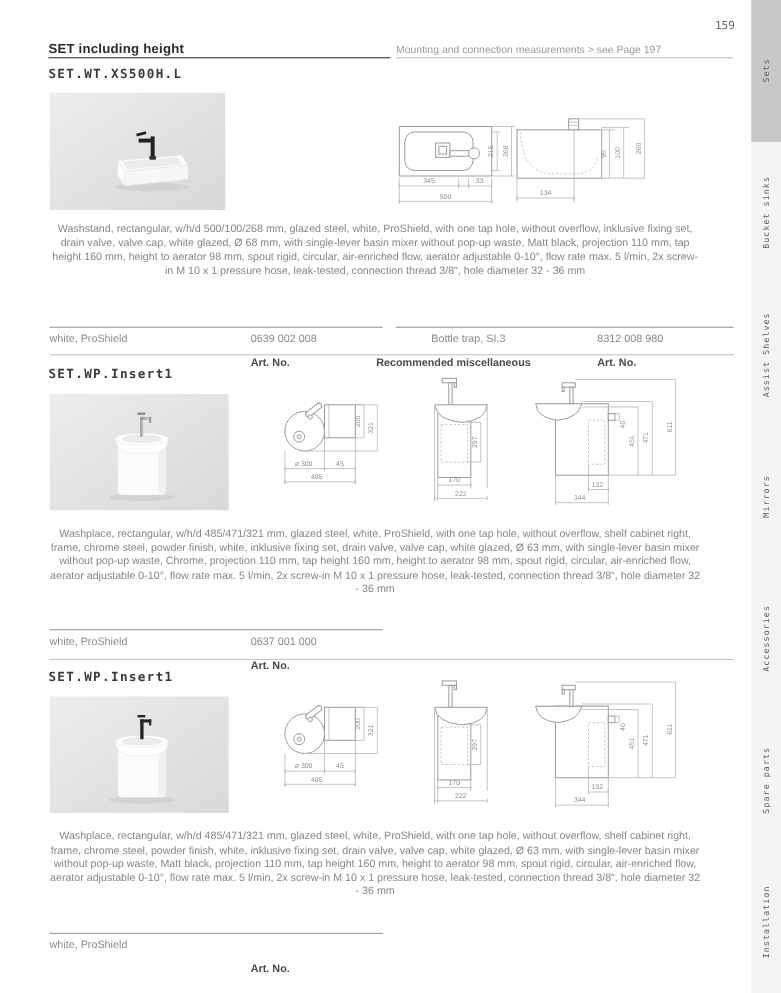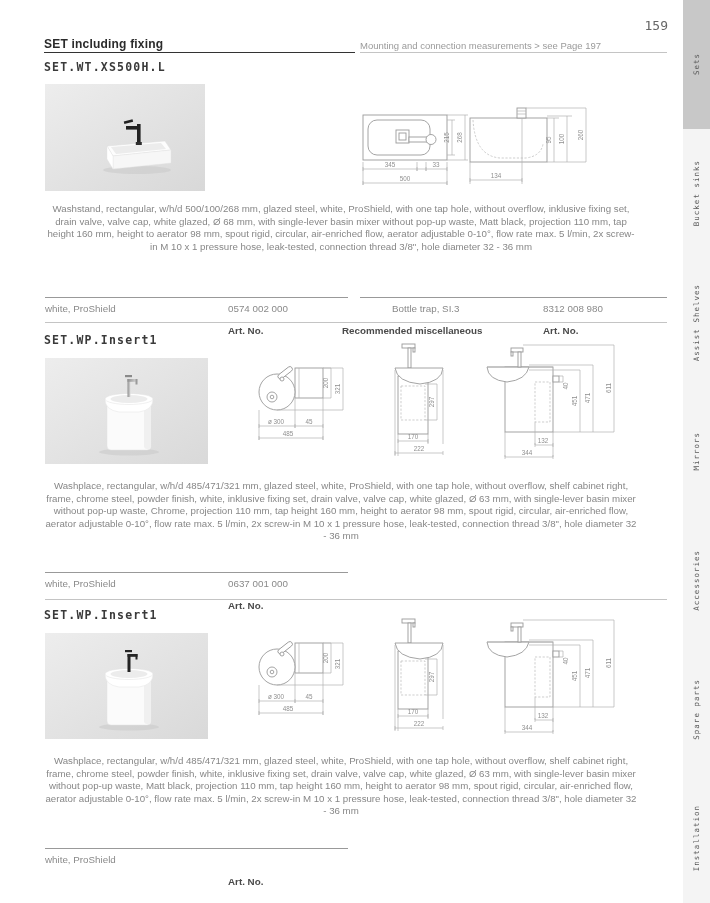--- a/index.html
+++ b/index.html
@@ -1,20 +1,20 @@
 <!DOCTYPE html>
 <html><head>
 <meta charset="utf-8">
 <style>
   html,body{margin:0;padding:0;background:#ffffff;}
   #page{position:relative;width:710px;height:903px;background:#ffffff;overflow:hidden;
         font-family:"Liberation Sans",sans-serif;}
   .abs{position:absolute;}
   .pagenum{left:640px;top:18px;width:28px;text-align:right;
-           font-family:"DejaVu Sans Mono",monospace;font-size:13px;color:#666;}
+           font-family:"DejaVu Sans Mono",monospace;font-size:10px;color:#666;}
   .hdr-title{left:44px;top:37px;font-size:12px;font-weight:bold;color:#2b2b2b;letter-spacing:.2px;}
   .hdr-note{left:360px;top:40px;font-size:9.5px;color:#9a9a9a;}
   .rule{position:absolute;height:1px;}
   .rule-dark{background:#333;}
   .rule-mid{background:#999;}
   .rule-light{background:#c4c4c4;}
   .code{font-family:"DejaVu Sans Mono",monospace;font-size:11.5px;font-weight:bold;
         color:#3a3a3a;letter-spacing:1.2px;text-align:center;}
   .desc{font-size:9.7px;line-height:12.6px;color:#878787;width:592px;text-align:center;}
   .th{font-size:9.8px;font-weight:bold;color:#4a4a4a;margin-top:40px;}
@@ -31,21 +31,21 @@
   .sidebar .tab span{writing-mode:vertical-rl;transform:rotate(180deg);
         font-family:"DejaVu Sans Mono",monospace;font-size:7.5px;letter-spacing:1px;color:#5a5a5a;white-space:nowrap;}
 </style>
 </head>
 <body>
 
 <div id="page">
 
   <div class="abs pagenum">159</div>
 
-  <div class="abs hdr-title">SET including fixing</div>
+  <div class="abs hdr-title">SET including height</div>
   <div class="abs hdr-note">Mounting and connection measurements &gt; see Page 197</div>
   <div class="rule rule-dark" style="left:44px;top:52px;width:311px;"></div>
   <div class="rule rule-light" style="left:360px;top:52px;width:307px;"></div>
 
   <div class="abs code" style="left:44px;top:60px;">SET.WT.XS500H.L</div>
 
   <svg class="photo" style="left:45px;top:84px;" width="160" height="107" viewBox="0 0 160 107">
     <defs>
       <linearGradient id="pg1" x1="0" y1="0" x2="1" y2="1">
         <stop offset="0" stop-color="#ededed"></stop>
@@ -99,21 +99,21 @@
   </svg>
 
   <div class="abs desc" style="left:45px;top:203px;">Washstand, rectangular, w/h/d 500/100/268 mm, glazed steel, white, ProShield, with one tap hole, without overflow, inklusive fixing set, drain valve, valve cap, white glazed, Ø 68 mm, with single-lever basin mixer without pop-up waste, Matt black, projection 110 mm, tap height 160 mm, height to aerator 98 mm, spout rigid, circular, air-enriched flow, aerator adjustable 0-10°, flow rate max. 5 l/min, 2x screw-in M 10 x 1 pressure hose, leak-tested, connection thread 3/8", hole diameter 32 - 36 mm</div>
 
   <div class="abs th" style="left:228px;top:285px;">Art. No.</div>
   <div class="abs th" style="left:342px;top:285px;">Recommended miscellaneous</div>
   <div class="abs th" style="left:543px;top:285px;">Art. No.</div>
   <div class="rule rule-mid" style="left:45px;top:297px;width:303px;"></div>
   <div class="rule rule-mid" style="left:360px;top:297px;width:307px;"></div>
   <div class="abs td" style="left:45px;top:303px;">white, ProShield</div>
-  <div class="abs td" style="left:228px;top:303px;">0574 002 000</div>
+  <div class="abs td" style="left:228px;top:303px;">0639 002 008</div>
   <div class="abs td" style="left:360px;top:303px;padding-left:32px;">Bottle trap, SI.3</div>
   <div class="abs td" style="left:543px;top:303px;">8312 008 980</div>
   <div class="rule rule-light" style="left:45px;top:322px;width:622px;"></div>
 
   <div class="abs code" style="left:44px;top:333px;">SET.WP.Insert1</div>
 
   <svg class="photo" style="left:45px;top:358px;" width="163" height="106" viewBox="0 0 163 106">
     <defs>
       <linearGradient id="pg2" x1="0" y1="0" x2="1" y2="1">
         <stop offset="0" stop-color="#ededed"></stop>

